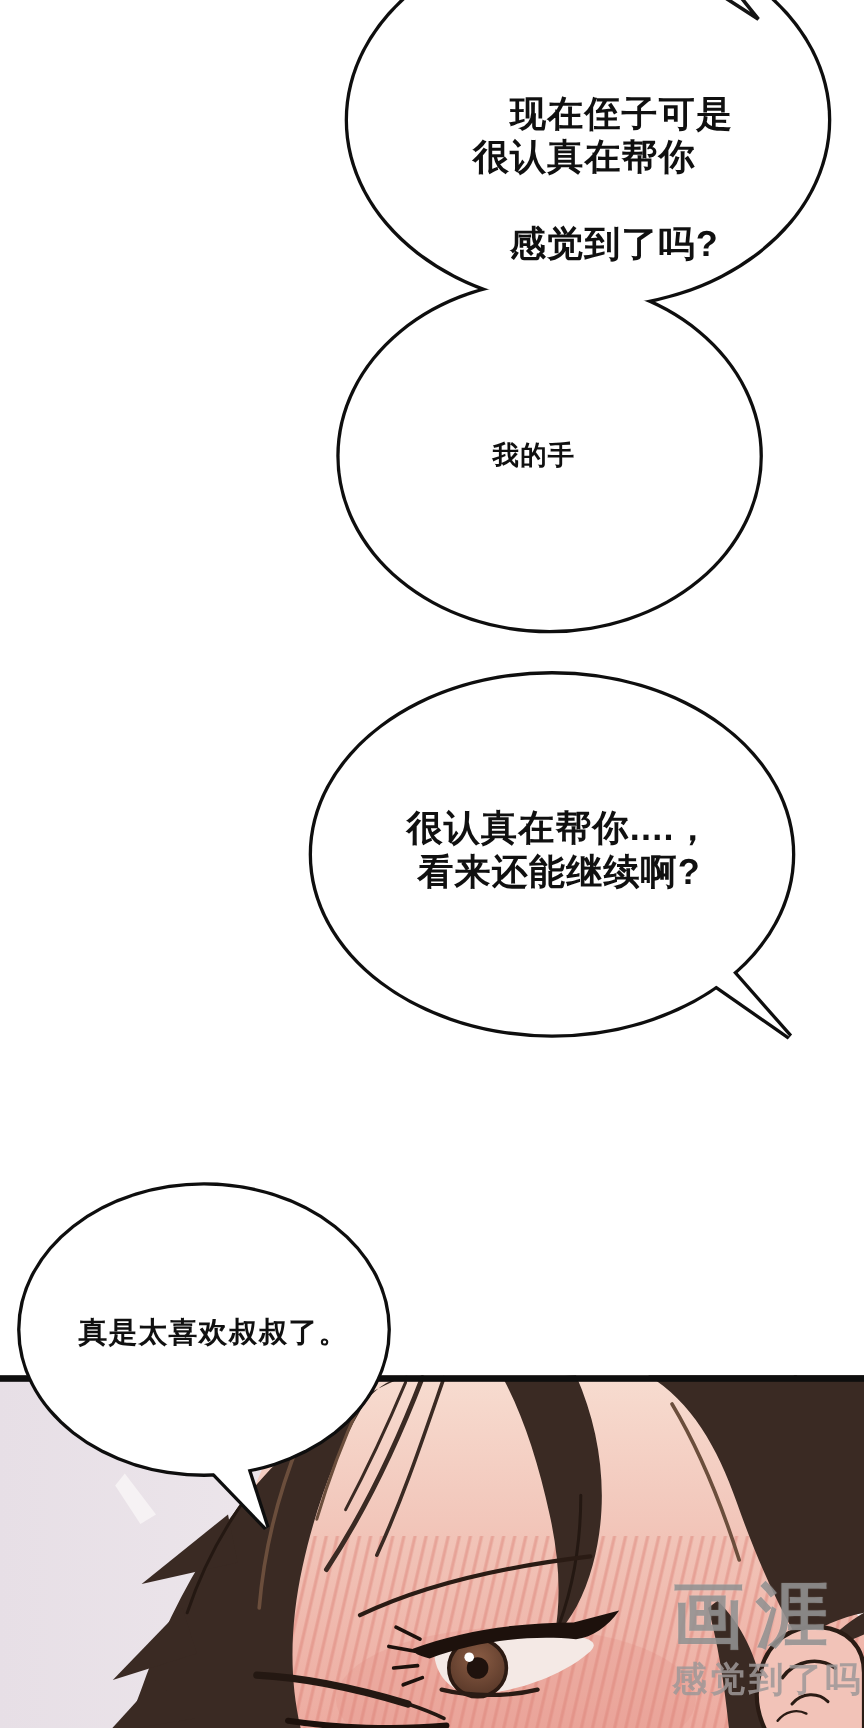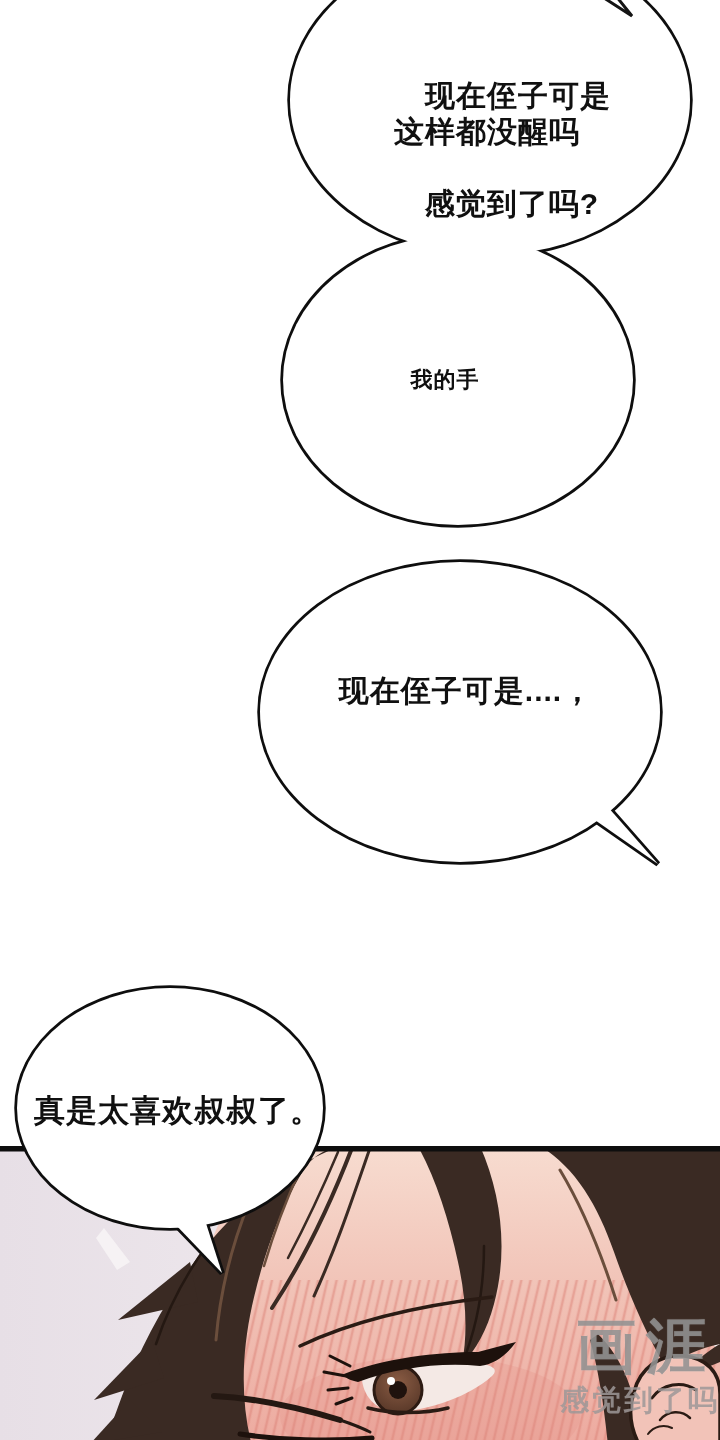--- a/index.html
+++ b/index.html
@@ -19,25 +19,24 @@
     letter-spacing:1px;
     z-index:5;
   }
   .bubble-text .line{display:block;}
   #b1-text{left:355px;top:78px;width:300px;font-size:30px;line-height:36px;}
   #b1-text .line:nth-child(1){transform:translateX(13px);}
   #b1-text .line:nth-child(2){transform:translateX(-18px);}
   #b1-text .line:nth-child(3){transform:translateX(7px);margin-top:36px;}
   #b2-text{left:345px;top:363px;width:200px;font-size:22px;line-height:34px;}
   #b3-text{left:316px;top:672px;width:300px;font-size:30px;line-height:37px;}
-  #b4-text{left:28px;top:1094px;width:300px;font-size:31px;line-height:34px;}
+  #b4-text{left:28px;top:1094px;width:300px;font-size:24px;line-height:34px;}
   .watermark{
     position:absolute;
     left:560px;top:1312px;width:156px;
-    text-align:right;
     z-index:6;
     user-select:none;
   }
   .wm-logo{
     font-size:60px;line-height:70px;
     font-weight:800;
     letter-spacing:10px;
     color:rgba(138,138,138,0.82);
     text-shadow:0 0 1px rgba(255,255,255,0.35);
     white-space:nowrap;
@@ -172,30 +171,31 @@
       </g>
       <g fill="#ffffff">
         <ellipse cx="170" cy="1108" rx="153" ry="120"></ellipse>
         <path d="M 173,1222 L 222,1273 L 203,1214 Z"></path>
       </g>
     </g>
   </svg>
 
   <div class="bubble-text" id="b1-text">
     <span class="line">现在侄子可是</span>
-    <span class="line">这样都没醒吗</span>
+    <span class="line">很认真在帮你</span>
     <span class="line">感觉到了吗?</span>
   </div>
 
   <div class="bubble-text" id="b2-text">
     <span class="line">我的手</span>
   </div>
 
   <div class="bubble-text" id="b3-text">
-    <span class="line">现在侄子可是....，</span>
+    <span class="line">很认真在帮你....，</span>
+    <span class="line">看来还能继续啊?</span>
   </div>
 
   <div class="bubble-text" id="b4-text">
     <span class="line">真是太喜欢叔叔了。</span>
   </div>
 
   <div class="watermark">
     <div class="wm-logo">画涯</div>
     <div class="wm-tagline">感觉到了吗</div>
   </div>

